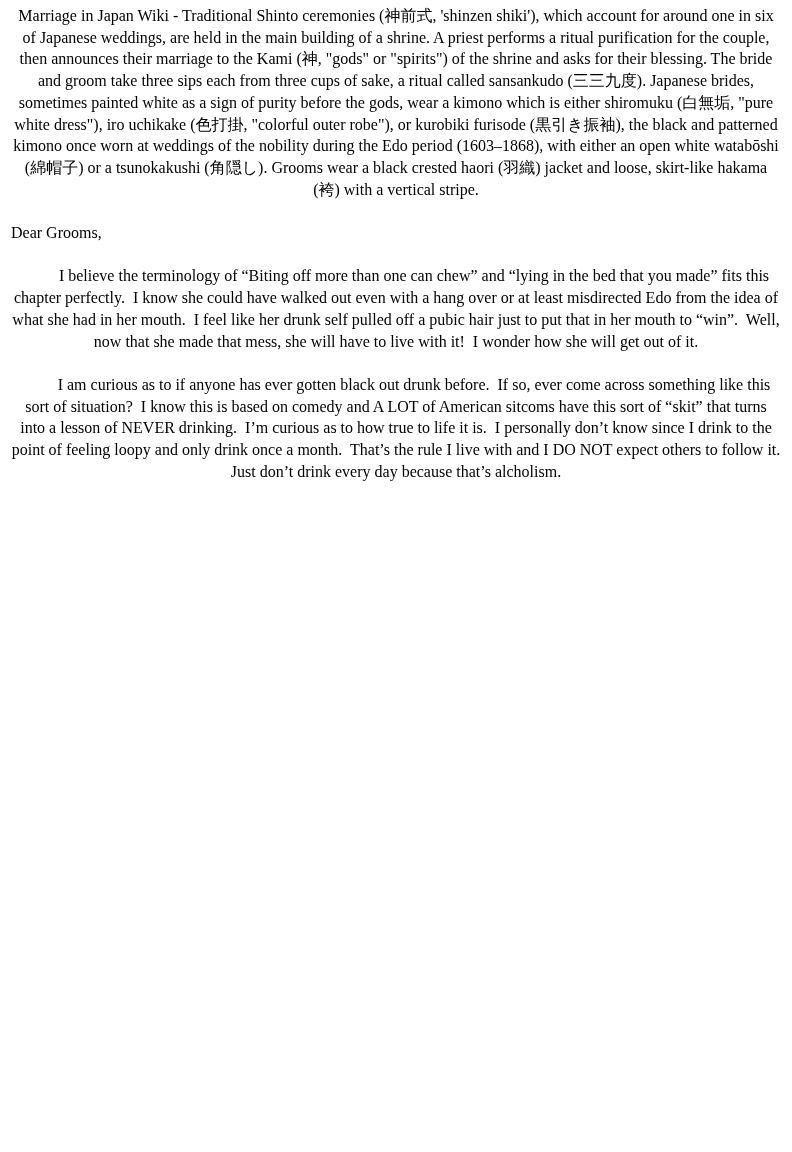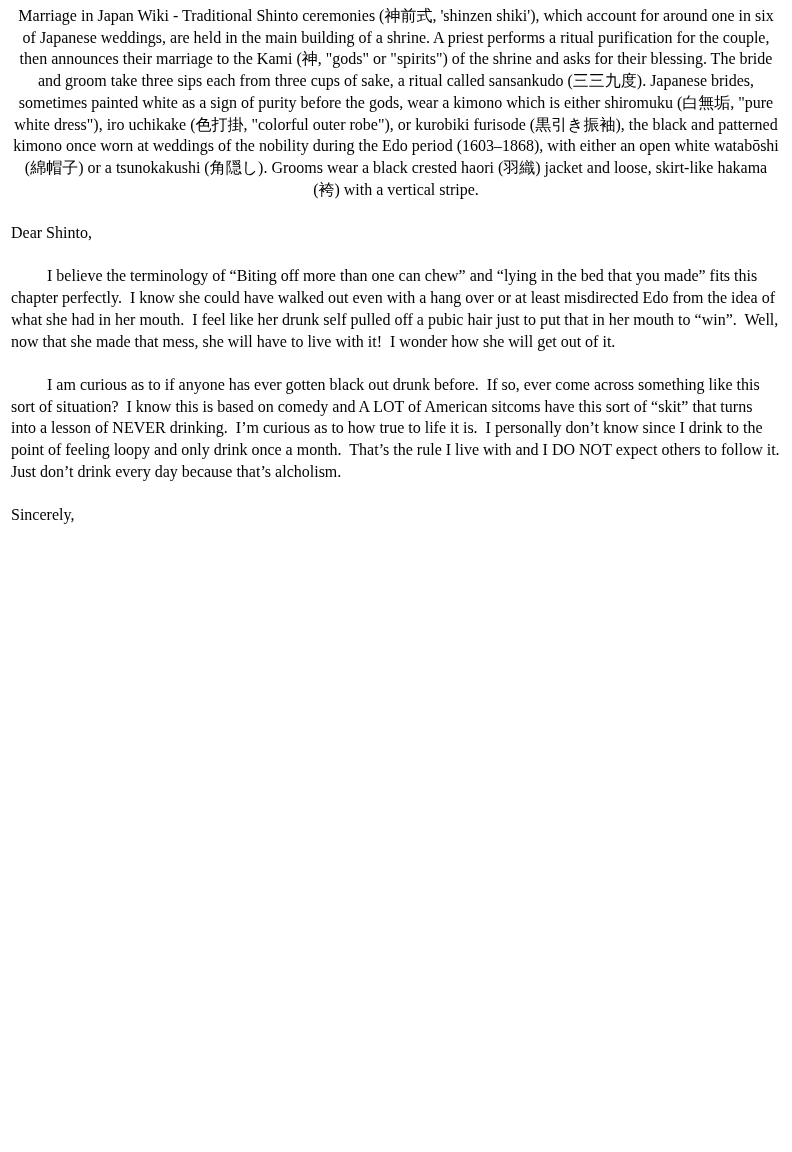--- a/index.html
+++ b/index.html
@@ -22,34 +22,33 @@
   }
   .page p {
     margin: 0 0 21.7px 0;
     white-space: pre-wrap;
   }
   .intro {
     text-align: center;
   }
   .para {
     text-indent: 36px;
-    text-align: left;
+    text-align: center;
   }
   .line {
     text-align: left;
   }
 </style>
 </head>
 <body>
 
 <div class="page" style="--page-bg: #ffffff; --page-fg: #000000;">
   <p class="intro">Marriage in Japan Wiki - Traditional Shinto ceremonies (神前式, 'shinzen shiki'), which account for around one in six of Japanese weddings, are held in the main building of a shrine. A priest performs a ritual purification for the couple, then announces their marriage to the Kami (神, "gods" or "spirits") of the shrine and asks for their blessing. The bride and groom take three sips each from three cups of sake, a ritual called sansankudo (三三九度). Japanese brides, sometimes painted white as a sign of purity before the gods, wear a kimono which is either shiromuku (白無垢, "pure white dress"), iro uchikake (色打掛, "colorful outer robe"), or kurobiki furisode (黒引き振袖), the black and patterned kimono once worn at weddings of the nobility during the Edo period (1603–1868), with either an open white watabōshi (綿帽子) or a tsunokakushi (角隠し). Grooms wear a black crested haori (羽織) jacket and loose, skirt-like hakama (袴) with a vertical stripe.</p>
 
-  <p class="line">Dear Shinto,</p>
+  <p class="line">Dear Grooms,</p>
 
   <p class="para">I believe the terminology of “Biting off more than one can chew” and “lying in the bed that you made” fits this chapter perfectly.  I know she could have walked out even with a hang over or at least misdirected Edo from the idea of what she had in her mouth.  I feel like her drunk self pulled off a pubic hair just to put that in her mouth to “win”.  Well, now that she made that mess, she will have to live with it!  I wonder how she will get out of it.</p>
 
   <p class="para">I am curious as to if anyone has ever gotten black out drunk before.  If so, ever come across something like this sort of situation?  I know this is based on comedy and A LOT of American sitcoms have this sort of “skit” that turns into a lesson of NEVER drinking.  I’m curious as to how true to life it is.  I personally don’t know since I drink to the point of feeling loopy and only drink once a month.  That’s the rule I live with and I DO NOT expect others to follow it. Just don’t drink every day because that’s alcholism.</p>
 
 
-  <p class="line">Sincerely,</p>
 
 </div>
 
 </body></html>

